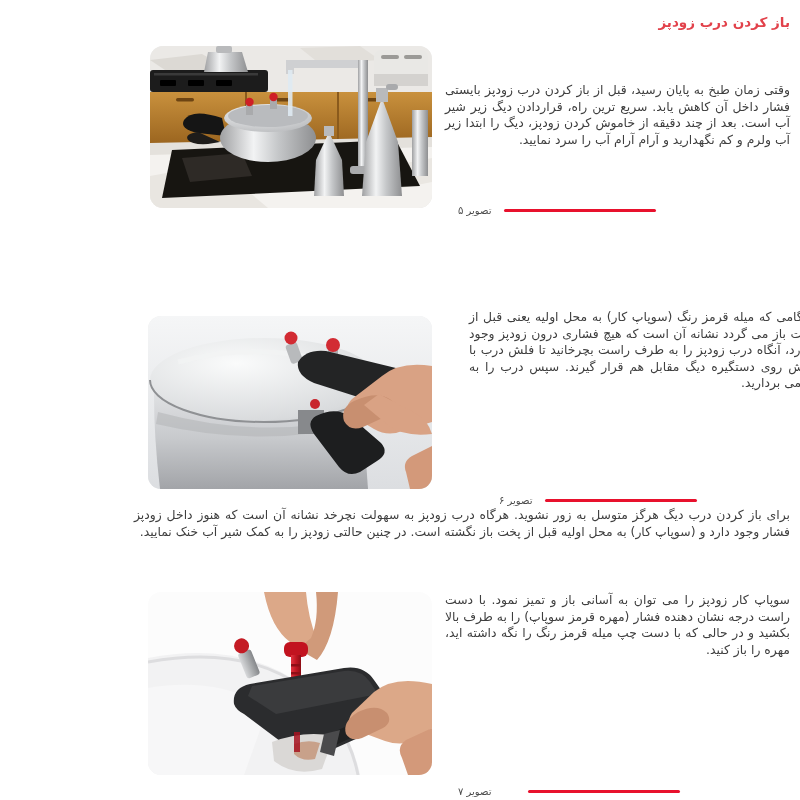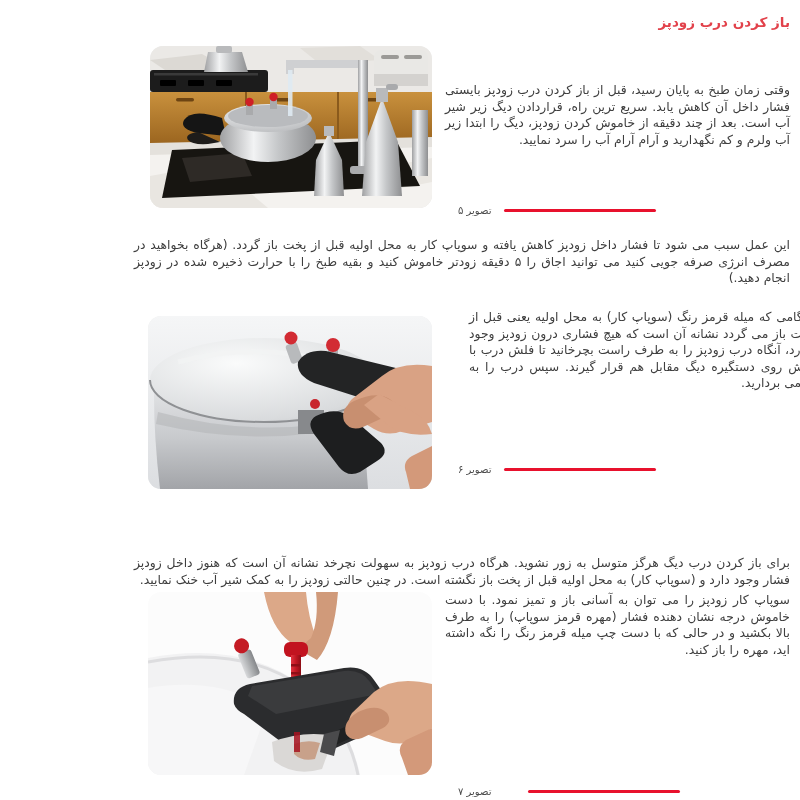--- a/index.html
+++ b/index.html
@@ -108,21 +108,20 @@
     </svg>
   </div>
 
   <div class="para side" style="top:39px;margin-top:43px;">وقتی زمان طبخ به پایان رسید، قبل از باز کردن درب زودپز بایستی فشار داخل آن کاهش یابد. سریع ترین راه، قراردادن دیگ زیر شیر آب است. بعد از چند دقیقه از خاموش کردن زودپز، دیگ را ابتدا زیر آب ولرم و کم نگهدارید و آرام آرام آب را سرد نمایید.</div>
 
   <div class="caption" style="top:202px;">
     <span class="label">تصویر ۵</span>
     <span class="rule"></span>
   </div>
 
-  <div class="para full" style="top:237px;">این عمل سبب می شود تا فشار داخل زودپز کاهش یافته و سوپاپ کار به محل اولیه قبل از پخت باز گردد. (هرگاه بخواهید در مصرف انرژی صرفه جویی کنید می توانید اجاق را ۵ دقیقه زودتر خاموش کنید و بقیه طبخ را با حرارت ذخیره شده در زودپز انجام دهید.)</div>
 
   <div class="photo" style="left:148px;top:316px;width:284px;height:173px;">
     <svg viewBox="0 0 284 173">
       <defs>
         <linearGradient id="bg2" x1="0" y1="0" x2="0" y2="1">
           <stop offset="0" stop-color="#f5f6f7"></stop>
             <stop offset="1" stop-color="#dcdee1"></stop>
         </linearGradient>
         <linearGradient id="pot2" x1="0" y1="0" x2="0" y2="1">
           <stop offset="0" stop-color="#e8e9eb"></stop>
@@ -157,26 +156,26 @@
         <path d="M284 50 q-32 -5 -50 10 l-30 23 q-10 10 2 18 l20 12 q14 8 28 2 l30 -9 Z" fill="#d9a284"></path>
         <path d="M206 85 q24 -11 37 -1 q8 8 -2 15 l-26 12 q-13 5 -19 -6 q-4 -13 10 -20 Z" fill="#c88f70"></path>
         <path d="M284 118 q-28 3 -43 -8 l-25 -21 l15 -11 l36 19 q13 7 17 21 Z" fill="#d9a284"></path>
         <path d="M284 130 l-20 10 q-10 6 -6 16 l4 17 h22 Z" fill="#d3997a"></path>
       </g>
     </svg>
   </div>
 
   <div class="para side" style="top:309px;margin-left:24px;">هنگامی که میله قرمز رنگ (سوپاپ کار) به محل اولیه یعنی قبل از پخت باز می گردد نشانه آن است که هیچ فشاری درون زودپز وجود ندارد، آنگاه درب زودپز را به طرف راست بچرخانید تا فلش درب با فلش روی دستگیره دیگ مقابل هم قرار گیرند. سپس درب را به آرامی بردارید.</div>
 
-  <div class="caption" style="top:461px;">
+  <div class="caption" style="top:492px;margin-left:41px;">
     <span class="label">تصویر ۶</span>
     <span class="rule"></span>
   </div>
 
-  <div class="para full" style="top:507px;margin-top:48px;">برای باز کردن درب دیگ هرگز متوسل به زور نشوید. هرگاه درب زودپز به سهولت نچرخد نشانه آن است که هنوز داخل زودپز فشار وجود دارد و (سوپاپ کار) به محل اولیه قبل از پخت باز نگشته است. در چنین حالتی زودپز را به کمک شیر آب خنک نمایید.</div>
+  <div class="para full" style="top:507px;">برای باز کردن درب دیگ هرگز متوسل به زور نشوید. هرگاه درب زودپز به سهولت نچرخد نشانه آن است که هنوز داخل زودپز فشار وجود دارد و (سوپاپ کار) به محل اولیه قبل از پخت باز نگشته است. در چنین حالتی زودپز را به کمک شیر آب خنک نمایید.</div>
 
   <div class="photo" style="left:148px;top:592px;width:284px;height:183px;background:#fdfdfd;">
     <svg viewBox="0 0 284 183">
       <defs>
         <linearGradient id="rod3" x1="0" y1="0" x2="1" y2="0">
           <stop offset="0" stop-color="#e03440"></stop>
             <stop offset=".5" stop-color="#c11622"></stop>
           <stop offset="1" stop-color="#8e0d15"></stop>
         </linearGradient>
         <linearGradient id="steel3" x1="0" y1="0" x2="1" y2="0">
@@ -218,20 +217,20 @@
         <path d="M176 142 l16 -4 l-6 26 l-14 -4 Z" fill="#4a4a4c"></path>
       </g>
       <g>
         <path d="M284 92 q-38 -9 -58 8 l-22 21 q-8 12 6 18 l27 10 q18 6 31 -2 l16 -11 Z" fill="#dca888"></path>
         <path d="M210 120 q19 -9 29 1 q6 9 -4 15 l-21 10 q-11 4 -16 -4 q-4 -12 12 -22 Z" fill="#c88f70"></path>
         <path d="M284 136 l-26 12 q-10 7 -4 18 l6 17 h24 Z" fill="#d3997a"></path>
       </g>
     </svg>
   </div>
 
-  <div class="para side" style="top:592px;">سوپاپ کار زودپز را می توان به آسانی باز و تمیز نمود. با دست خاموش درجه نشان دهنده فشار (مهره قرمز سوپاپ) را به طرف بالا بکشید و در حالی که با دست چپ میله قرمز رنگ را نگه داشته اید، مهره را باز کنید.</div>
+  <div class="para side" style="top:592px;">سوپاپ کار زودپز را می توان به آسانی باز و تمیز نمود. با دست راست درجه نشان دهنده فشار (مهره قرمز سوپاپ) را به طرف بالا بکشید و در حالی که با دست چپ میله قرمز رنگ را نگه داشته اید، مهره را باز کنید.</div>
 
   <div class="caption" style="top:783px;gap:24px;">
     <span class="label">تصویر ۷</span>
     <span class="rule"></span>
   </div>
 
 </div>
 
 </body></html>

